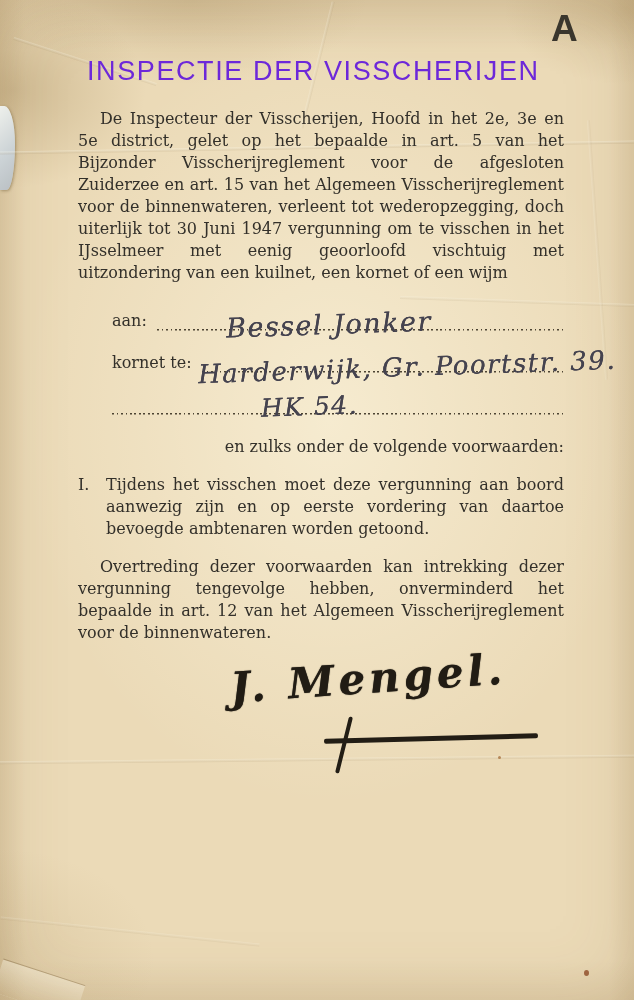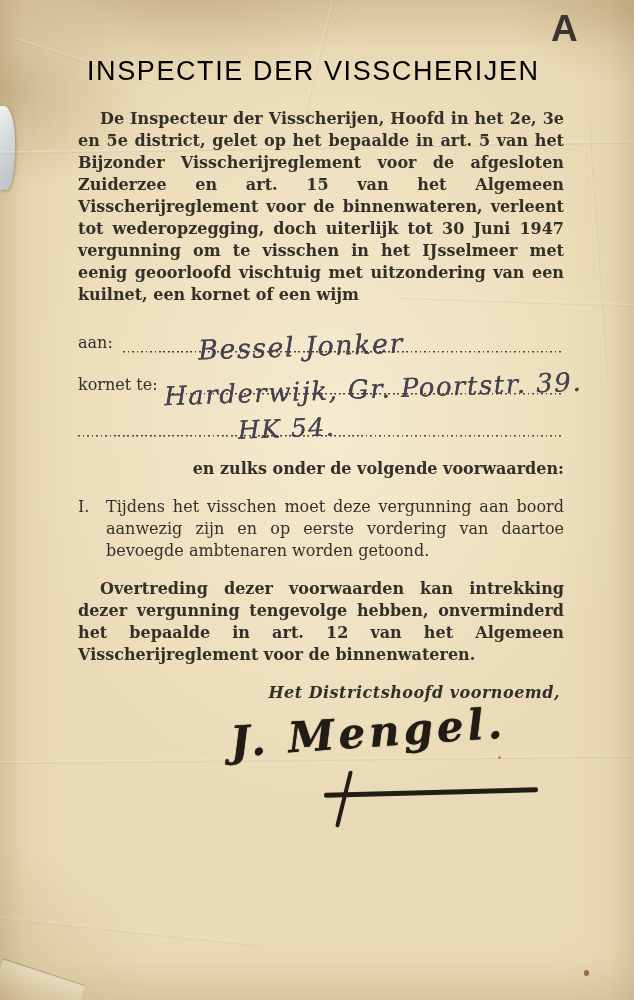--- a/index.html
+++ b/index.html
@@ -44,33 +44,33 @@
   
   .corner-letter{
     position:absolute;left:551px;top:8px;
     font-family:"Liberation Sans", sans-serif;
     font-size:37px;font-weight:600;color:#3a362d;
   }
   .doc-title{
     position:absolute;left:87px;top:56px;margin:0;
     font-family:"Liberation Sans", sans-serif;
     font-size:27px;font-weight:500;letter-spacing:1.6px;
-    color:#000000;white-space:nowrap;
+    color:#6d28d9;white-space:nowrap;
   }
   .content{
     position:absolute;left:78px;top:108px;width:486px;
     font-size:16px;line-height:22px;color:#33302a;
     text-align:justify;
   }
-  .para{margin:0;font-weight:bold;}
+  .para{margin:0;}
   .indent{text-indent:22px;}
   .intro{margin-bottom:26px;}
 
   
-  .field-row{display:flex;align-items:center;margin-bottom:20px;position:relative;}
+  .field-row{display:flex;align-items:center;margin-bottom:20px;position:relative;margin-left:34px;}
   .field-label{white-space:nowrap;padding-right:10px;}
   .dotline{
     flex:1;position:relative;height:22px;align-self:flex-end;
     background-image:repeating-linear-gradient(to right,#4d4433 0 1.5px,transparent 1.5px 4.5px);
     background-size:100% 1.5px;background-repeat:no-repeat;background-position:0 19px;
   }
   .handwriting{
     position:absolute;bottom:-4px;white-space:nowrap;
     font-style:italic;font-size:25px;color:#45434f;
     letter-spacing:1.5px;transform:rotate(-2deg);
@@ -153,21 +153,20 @@
 
   <div class="cond-row">
     <span class="cond-num">I.</span>
     <span class="cond-text">Tijdens het visschen moet deze vergunning aan boord aanwezig zijn en op eerste vordering van daartoe bevoegde ambtenaren worden getoond.</span>
   </div>
 
 
   <p class="para indent closing">Overtreding dezer voorwaarden kan intrekking dezer vergunning tengevolge hebben, onverminderd het bepaalde in art. 12 van het Algemeen Visscherijreglement voor de binnenwateren.</p>
 
 
-  <p class="para sig-role">Het Districtshoofd voornoemd,</p>
 
   <div class="sig-block">
     <span class="sig-name">J. Mengel.</span>
     <span class="sig-descender"></span>
     <span class="sig-underline"></span>
   </div>
 
 </div>
 
 </body></html>

